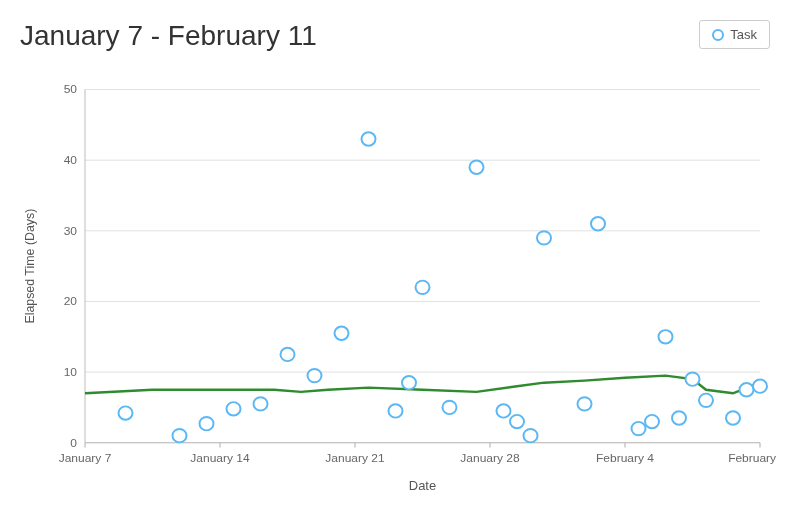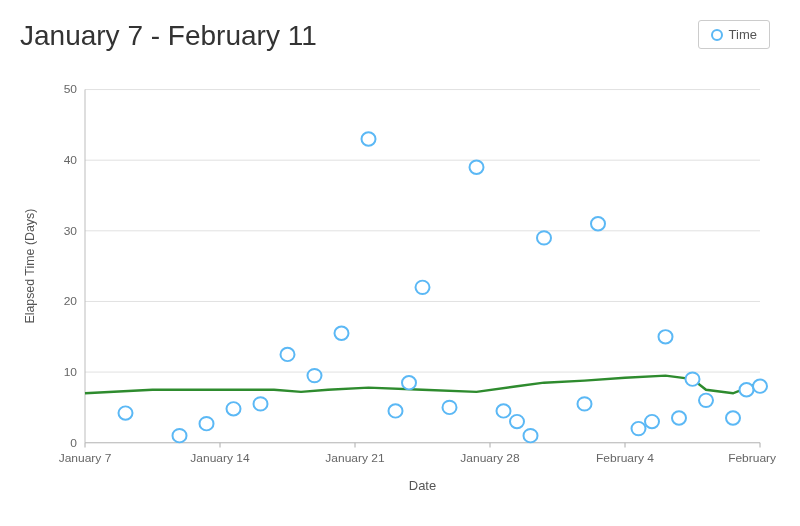--- a/index.html
+++ b/index.html
@@ -59,21 +59,21 @@
   </style>
 </head>
 <body>
 
 <div class="chart-container">
   <div class="chart-title">January 7 - February 11</div>
 
   <div class="legend">
     <div class="legend-item">
       <div class="legend-circle"></div>
-      <span>Time</span>
+      <span>Task</span>
     </div>
   </div>
 
   <svg id="chart-svg" viewBox="0 0 760 440" preserveAspectRatio="none" style="position:absolute; top:80px; left:20px; width:760px; height:420px;">
   <line x1="65" x2="740" y1="380" y2="380" stroke="#e0e0e0" stroke-width="1"></line>
       <text x="57" y="384" text-anchor="end" font-size="12" fill="#666">0</text>
       <line x1="65" x2="740" y1="306" y2="306" stroke="#e0e0e0" stroke-width="1"></line>
       <text x="57" y="310" text-anchor="end" font-size="12" fill="#666">10</text>
       <line x1="65" x2="740" y1="232" y2="232" stroke="#e0e0e0" stroke-width="1"></line>
       <text x="57" y="236" text-anchor="end" font-size="12" fill="#666">20</text>

